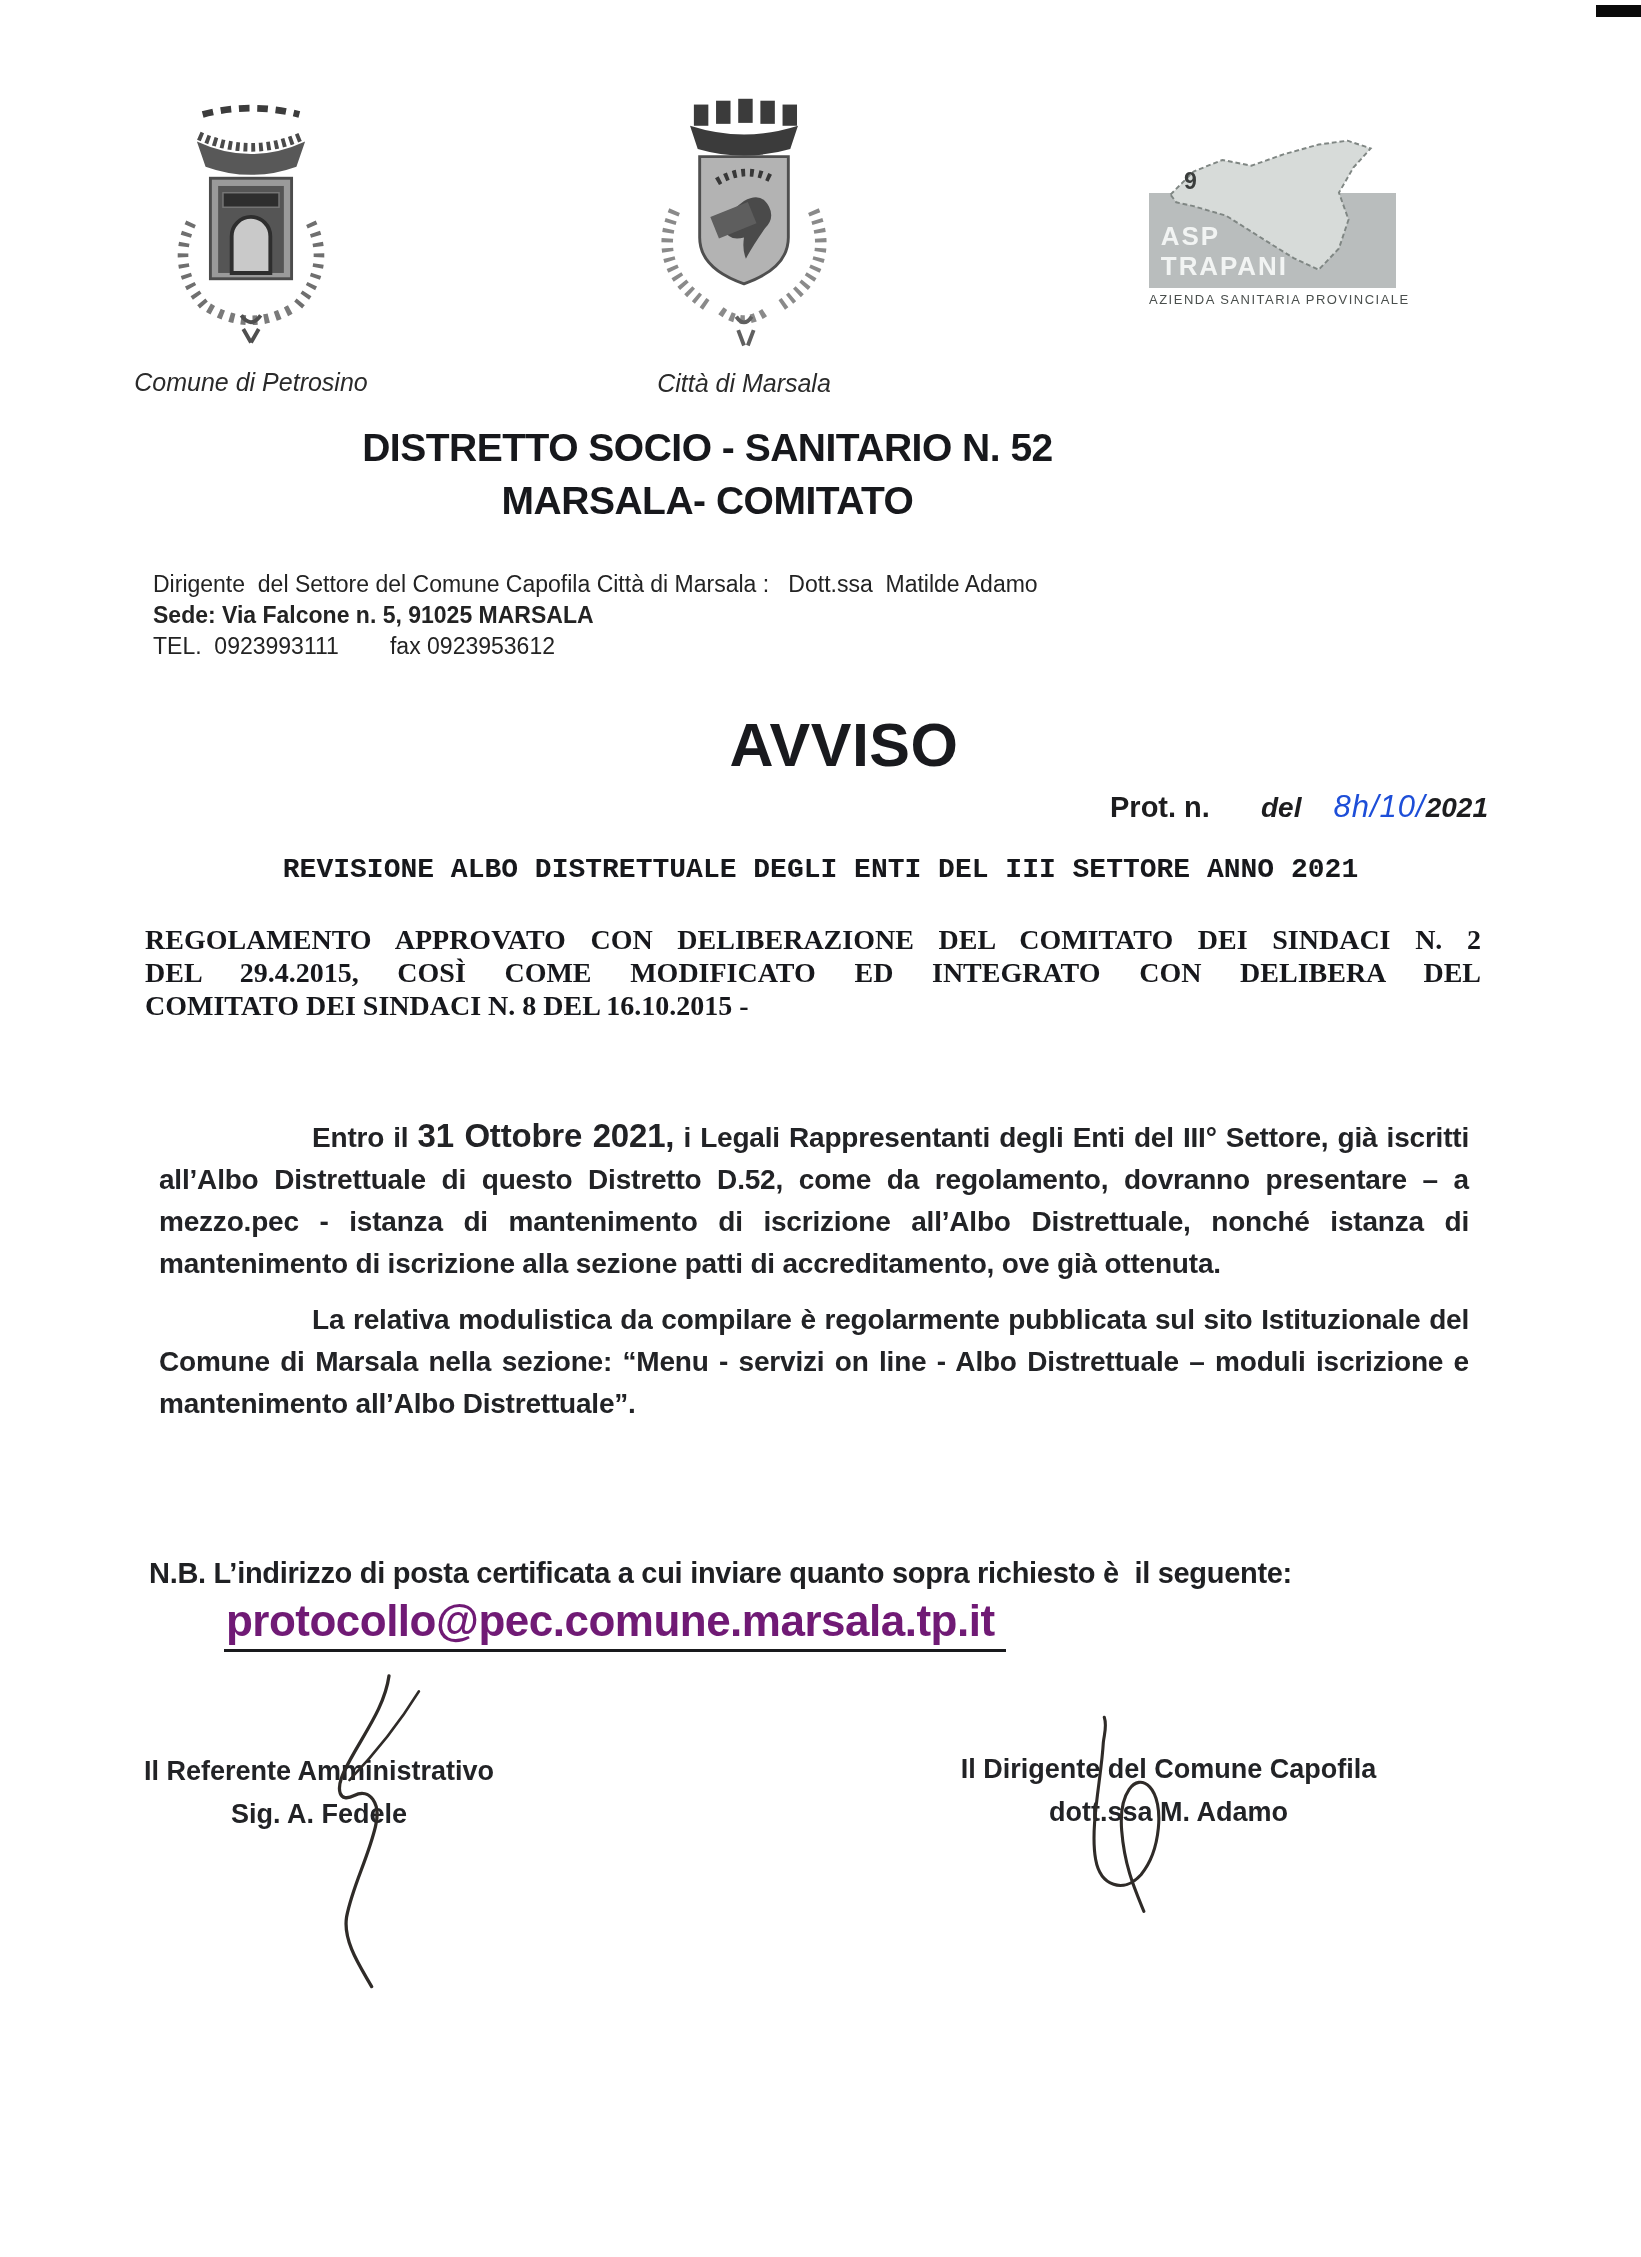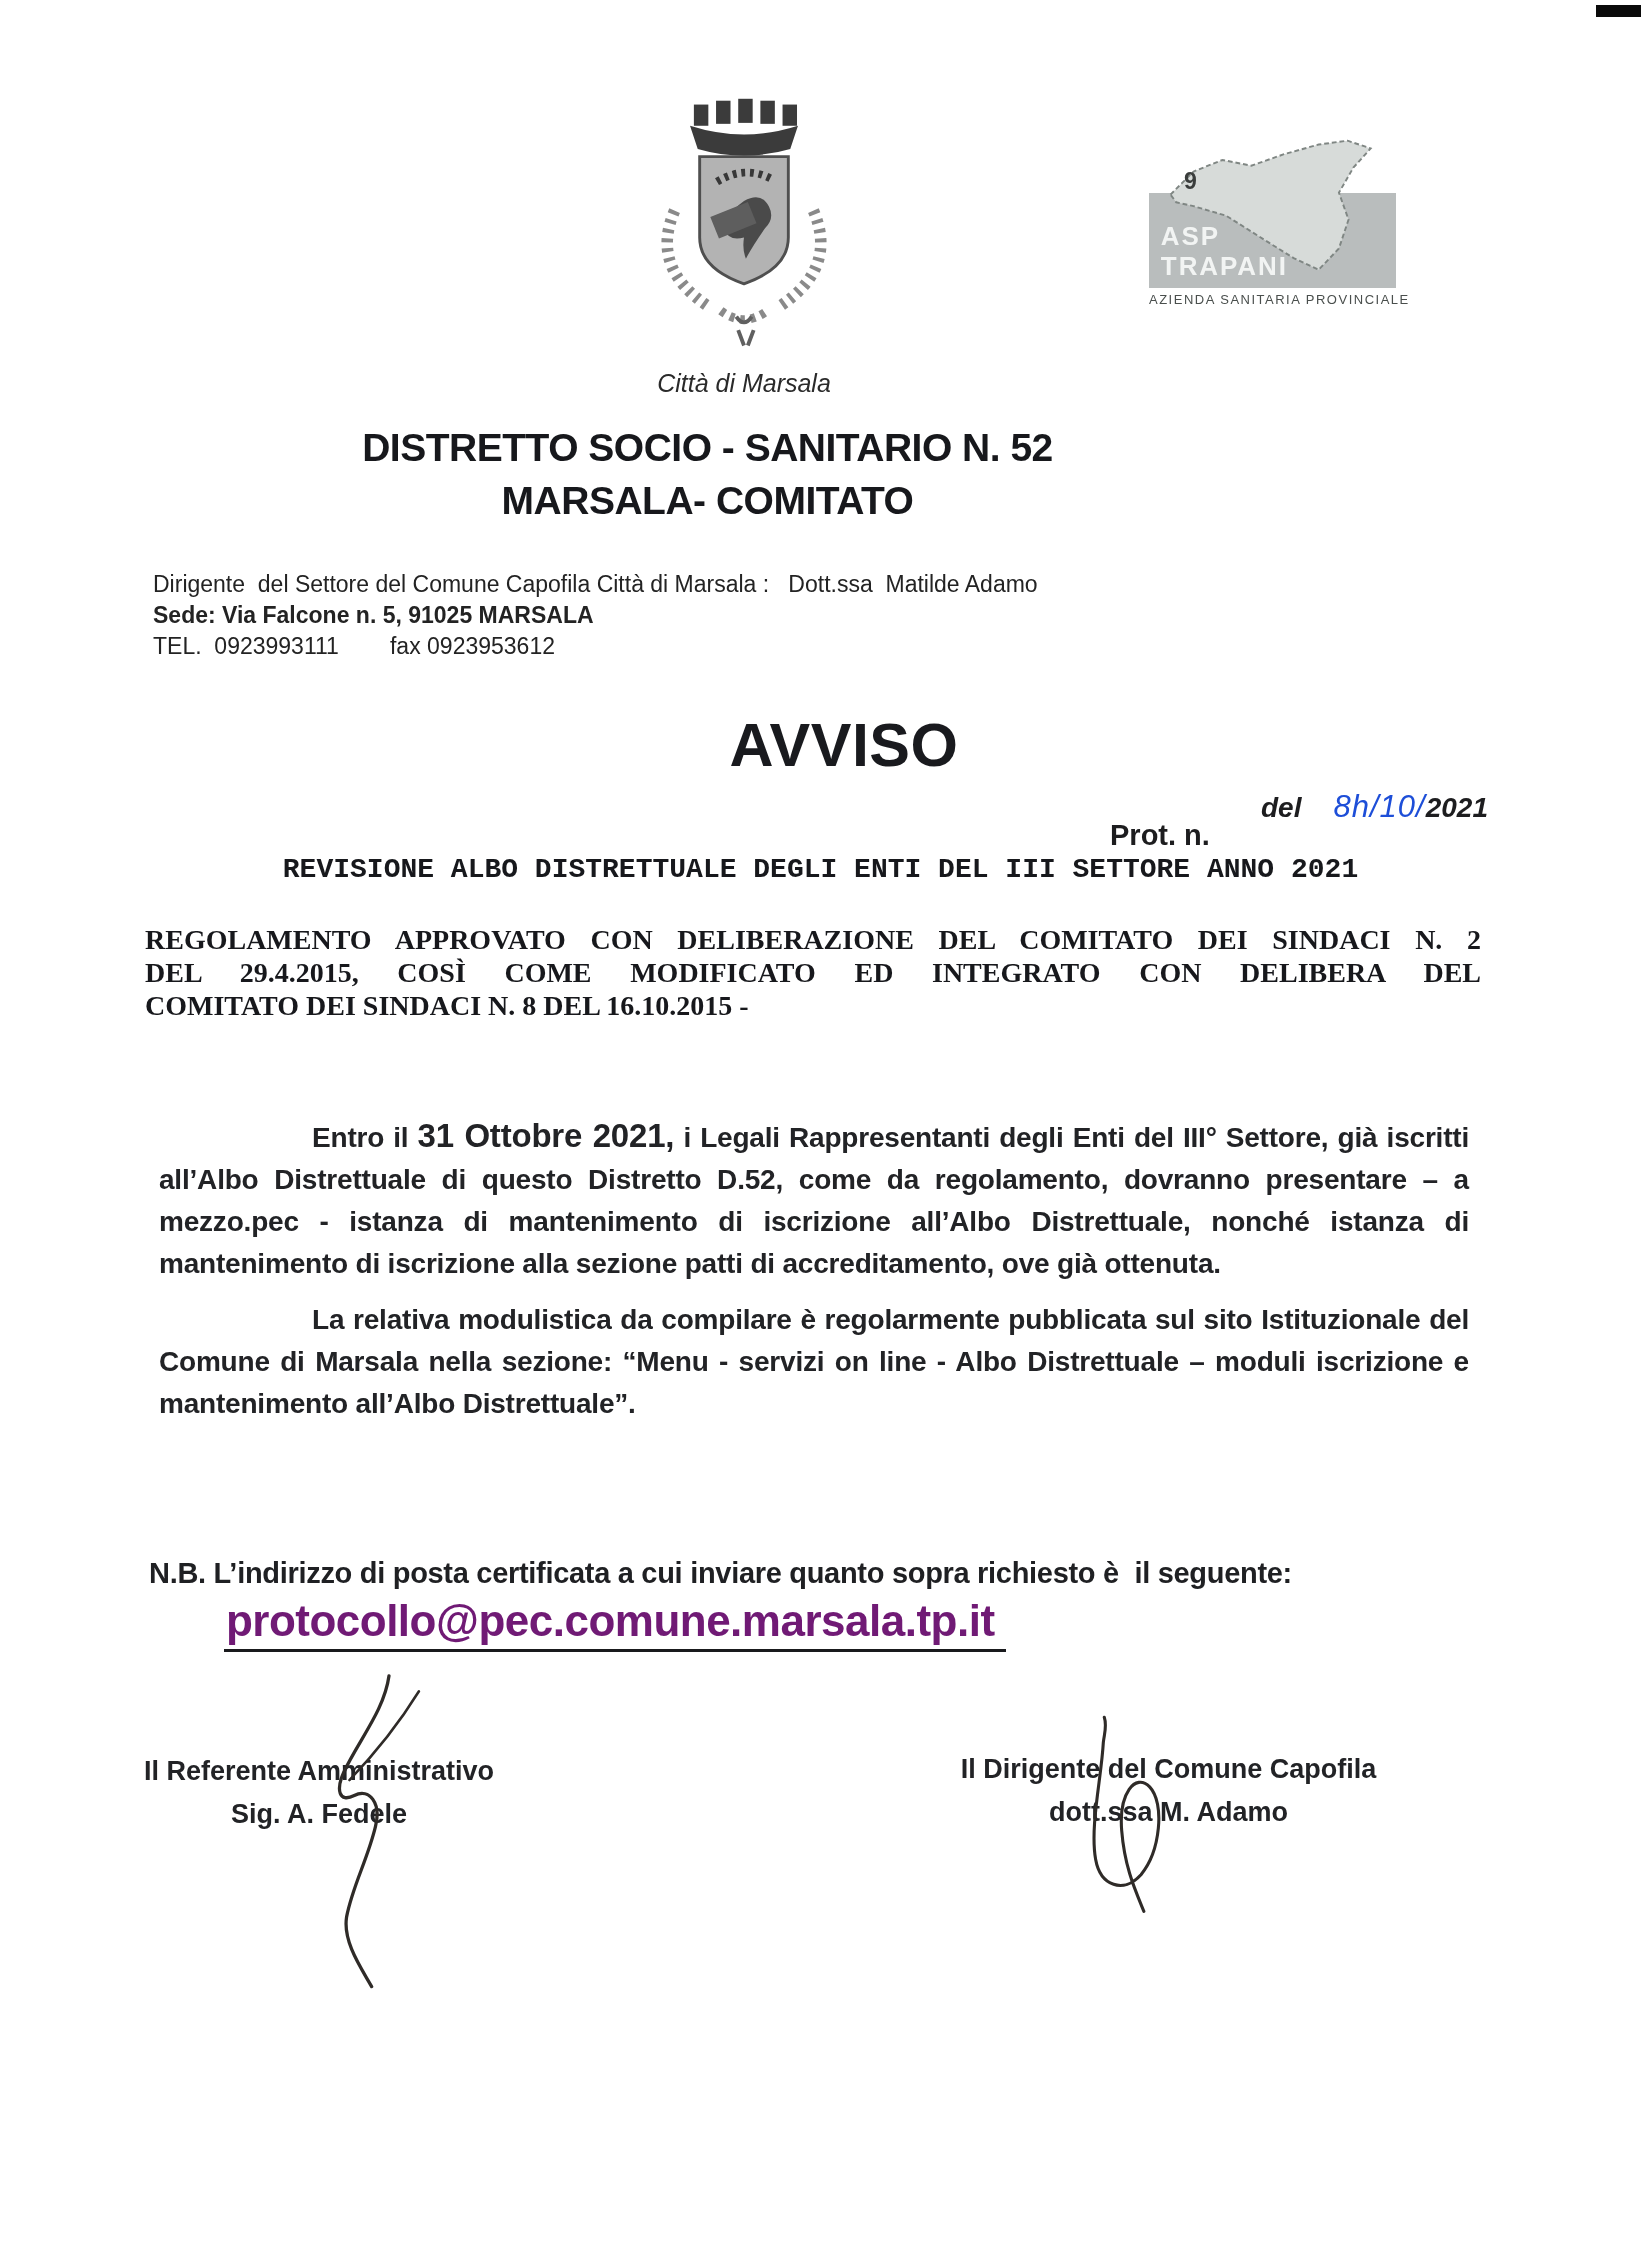--- a/index.html
+++ b/index.html
@@ -27,21 +27,21 @@
   .doc-title{position:absolute;left:0;top:426px;width:1415px;text-align:center;
     font-weight:700;font-size:39px;letter-spacing:-0.5px;color:#17181c;}
   .doc-title-line2{margin-top:8.7px;}
 
   .info{position:absolute;left:153px;top:569px;font-size:23px;line-height:31px;color:#232323;}
   .info .bold{font-weight:700;}
 
   .avviso{position:absolute;left:0;top:710px;width:1688px;text-align:center;
     font-size:61px;font-weight:700;letter-spacing:0.5px;color:#191a1e;}
 
-  .prot-label{position:absolute;left:1110px;top:791px;font-size:29px;font-weight:700;margin-top:28px;}
+  .prot-label{position:absolute;left:1110px;top:791px;font-size:29px;font-weight:700;}
   .prot-value{position:absolute;left:1261px;top:789px;font-size:28px;font-weight:700;font-style:italic;white-space:nowrap;}
   .prot-hand{font-size:31px;font-weight:400;letter-spacing:1px;color:#1d4ed8;margin-left:32px;}
 
   .subject-head{position:absolute;left:0;top:854px;width:1641px;text-align:center;
     font-family:Liberation Mono, monospace;font-weight:700;font-size:28px;color:#17181c;}
   .subject-para{position:absolute;left:145px;top:923px;width:1336px;
     font-family:"Liberation Serif",serif;font-weight:700;font-size:28px;line-height:33px;color:#17181c;}
   .jline{text-align:justify;text-align-last:justify;}
 
   
@@ -64,20 +64,36 @@
 
   .sig-overlay{position:absolute;left:0;top:0;pointer-events:none;}
 </style>
 </head>
 <body>
 
 <div id="page">
 
   <div class="corner-mark"></div>
 
+  <div class="logo-block logo-petrosino">
+    <svg width="232" height="259" viewBox="0 0 240 268">
+      <path d="M70,16 q50,-13 100,0" stroke="#3c3c3c" stroke-width="7" fill="none" stroke-dasharray="11 8"></path>
+      <path d="M66,38 q54,24 108,0" stroke="#4a4a4a" stroke-width="9" fill="none" stroke-dasharray="4 4"></path>
+      <path d="M64,44 q56,26 112,0 l-9,26 q-47,17 -94,0 z" fill="#585858"></path>
+      <rect x="78" y="82" width="84" height="104" fill="#9a9a9a" stroke="#4c4c4c" stroke-width="3"></rect>
+      <rect x="86" y="90" width="68" height="90" fill="#555555"></rect>
+      <rect x="91" y="97" width="58" height="15" fill="#2e2e2e" stroke="#777" stroke-width="1.5"></rect>
+      <path d="M100,180 v-38 a20,20 0 0 1 40,0 v38 z" fill="#c9c9c9" stroke="#2e2e2e" stroke-width="4"></path>
+      <path d="M58,128 q-22,46 14,86" stroke="#6f6f6f" stroke-width="11" fill="none" stroke-dasharray="4 7"></path>
+      <path d="M182,128 q22,46 -14,86" stroke="#6f6f6f" stroke-width="11" fill="none" stroke-dasharray="4 7"></path>
+      <path d="M76,216 q44,26 88,0" stroke="#7a7a7a" stroke-width="10" fill="none" stroke-dasharray="5 7"></path>
+      <path d="M110,224 q10,14 20,0 M112,238 l8,14 M128,238 l-8,14" stroke="#4f4f4f" stroke-width="4" fill="none"></path>
+    </svg>
+    <div class="logo-caption">Comune di Petrosino</div>
+  </div>
 
   <div class="logo-block logo-marsala">
     <svg width="232" height="266" viewBox="0 0 240 276">
       <g fill="#3b3b3b">
         <rect x="68" y="12" width="15" height="22"></rect>
         <rect x="91" y="8" width="15" height="24"></rect>
         <rect x="114" y="6" width="15" height="25"></rect>
         <rect x="137" y="8" width="15" height="24"></rect>
         <rect x="160" y="12" width="15" height="22"></rect>
       </g>

